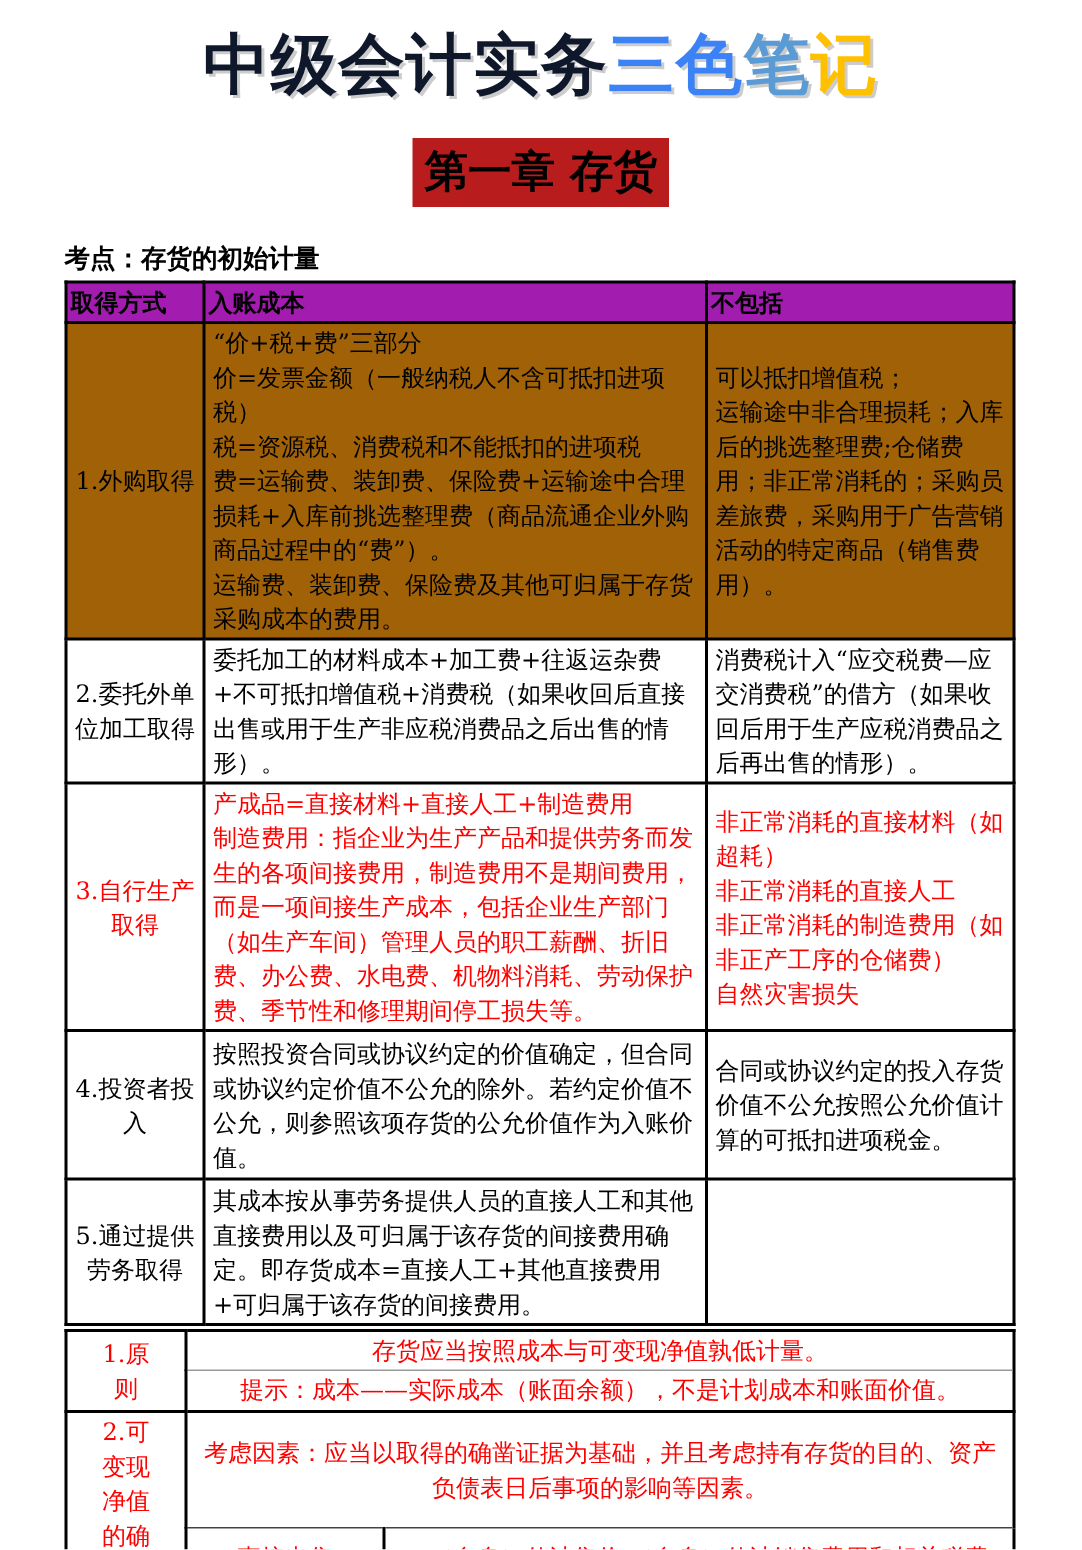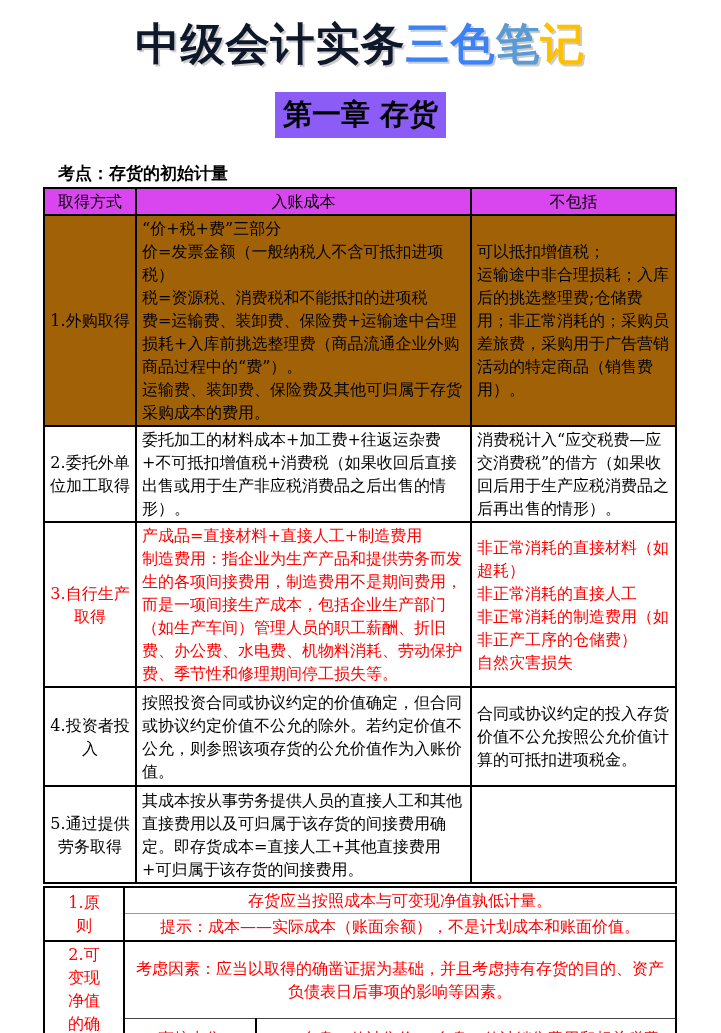--- a/index.html
+++ b/index.html
@@ -24,29 +24,29 @@
     text-shadow: 2px 2px 0 rgba(110,110,110,0.35);
   }
   .t-black  { color:#0f172a; }
   .t-red    { color:#3b82f6; }
   .t-blue   { color:#5B9BD5; }
   .t-yellow { color:#FFC000; }
 
   .chapter-row { text-align:center; margin-top: 16px; }
   .chapter-highlight {
     display:inline-block;
-    background:#8b5cf6;
+    background:#b91c1c;
     font-size:29px;
     font-weight:bold;
     line-height:1.4;
     padding: 2px 8px 4px 8px;
   }
 
   .section-heading {
-    margin: 25px 0 3px 58px;
+    margin: 25px 0 3px 43px;
     font-size: 17px;
     font-weight: bold;
     line-height: 1.2;
   }
   .section-heading.second { margin-top: 17px; }
 
   table {
     border-collapse: collapse;
     table-layout: fixed;
     margin-left: 43px;
@@ -54,23 +54,23 @@
     font-size: 16px;
     line-height: 1.44;
   }
   td {
     border: 2px solid #000;
     padding: 1px 5px;
     vertical-align: middle;
     word-break: break-all;
   }
   .t1 thead td {
-    background: #d946ef;
-    text-align: center;
-    font-weight: normal;
+    background: #a21caf;
+    text-align: left;
+    font-weight: bold;
     height: 27px;
     padding: 1px 2px;
   }
   .row-blue td { background: #a16207; }
   .row-red  td { color: #FF0000; }
   .cell-method { text-align: center; padding: 1px 3px; }
   .cell-text { white-space: pre-line; }
 
   .t2 { margin-top: 2px; }
   .t2 td { color: #FF0000; text-align: center; padding: 1px 4px; }

